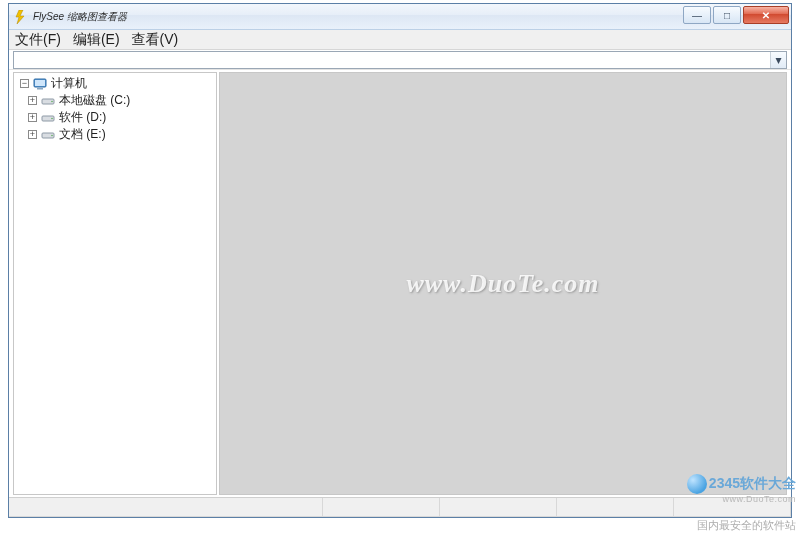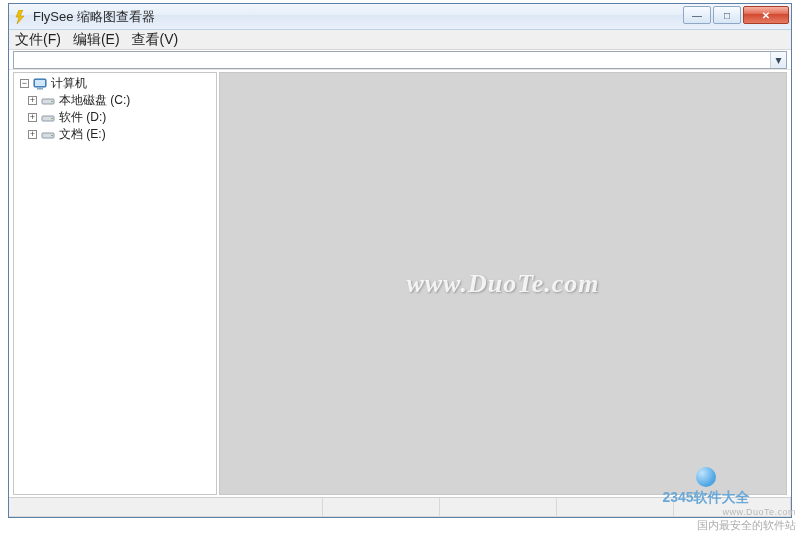--- a/index.html
+++ b/index.html
@@ -26,21 +26,21 @@
       display: flex;
       align-items: center;
       padding: 0 4px;
       position: relative;
     }
     .titlebar .appicon {
       width: 16px; height: 16px; margin-right: 4px;
       display: inline-flex; align-items: center; justify-content: center;
     }
     .titlebar .title {
-      font-size: 13px; color: #2a2a2a;
+      font-size: 10px; color: #2a2a2a; font-style: italic;
     }
     .win-controls {
       position: absolute; right: 0; top: 0;
       display: flex; gap: 2px; padding: 2px 2px 0 0;
     }
     .win-btn {
       width: 28px; height: 18px;
       border: 1px solid #8ea7c4;
       border-radius: 2px;
       display: flex; align-items: center; justify-content: center;
@@ -145,30 +145,30 @@
     .statusbar .cell:first-child { flex: 2.7; border-left: none; }
     
     .ext-watermark {
       position: absolute;
       right: 4px; bottom: 0px;
       width: 180px; text-align: right;
       font-size: 10px; color: #9c9c9c;
     }
     .ext-watermark .top {
       font-size: 14px; font-weight: bold; color: #6aa8d8;
-      display: flex; align-items: center; justify-content: flex-end; gap: 2px; flex-direction: column;
+      display: flex; align-items: center; justify-content: flex-end; gap: 2px;
     }
     .ext-watermark .globe {
       width: 20px; height: 20px; border-radius: 50%;
       background: radial-gradient(circle at 30% 30%, #bfe4ff, #4aa3e2 70%);
       display: inline-block;
       position: relative;
     }
     .ext-watermark .url { font-size: 9px; color: #b8b8b8; letter-spacing: 0.5px; }
-    .ext-watermark .line2 { font-size: 11px; color: #acacac; margin-top: 1px; }
+    .ext-watermark .line2 { font-size: 11px; color: #acacac; margin-top: 14px; }
   </style>
 </head>
 <body>
 
 <div class="window">
 
   <div class="titlebar">
     <span class="appicon">
       <svg width="14" height="14" viewBox="0 0 14 14">
         <polygon points="5,0 9,0 6,6 10,6 3,14 5,7 2,7" fill="#f2c100" stroke="#b08600" stroke-width="0.5"></polygon>

